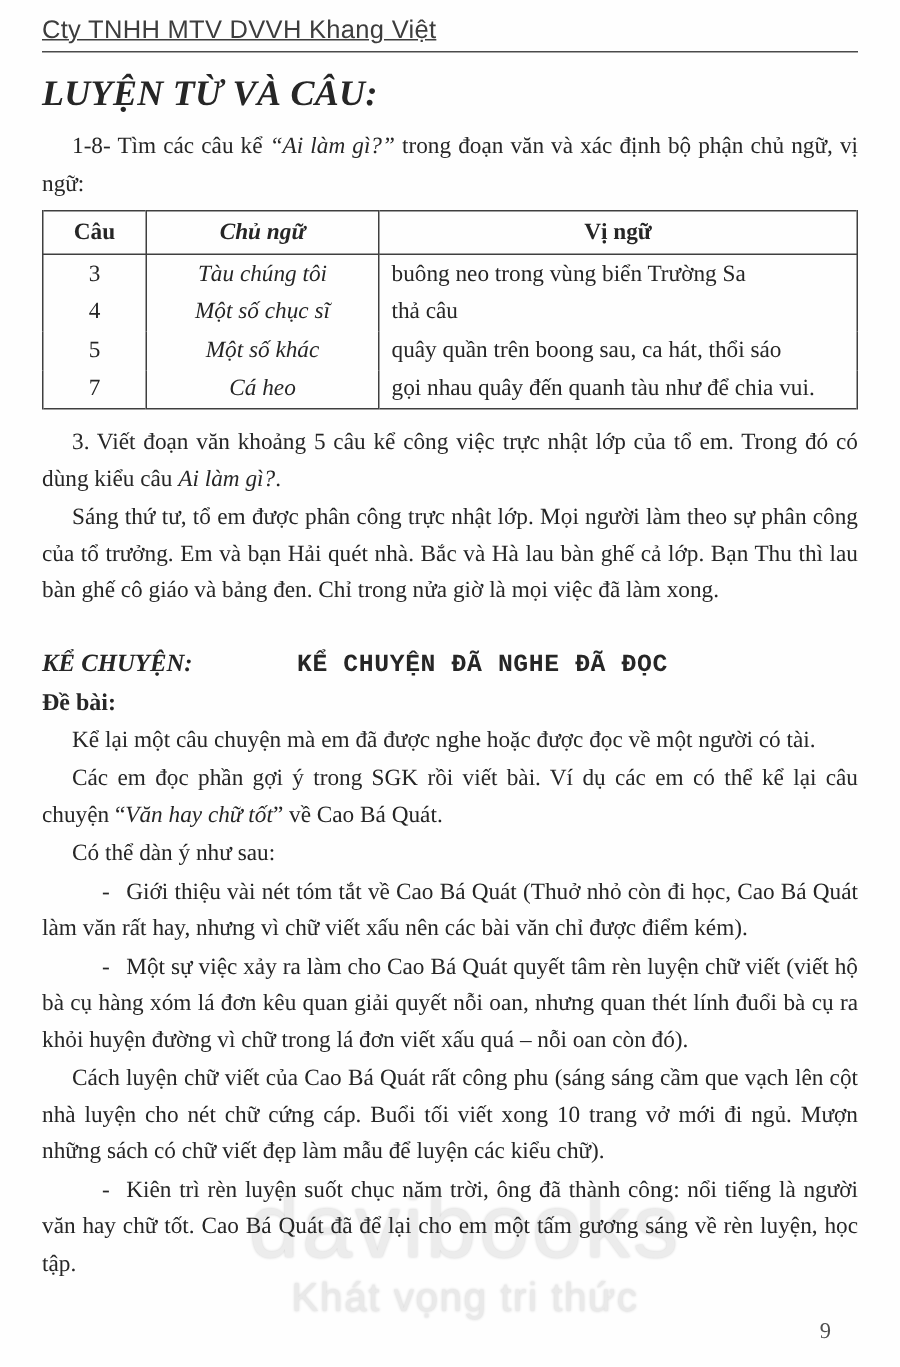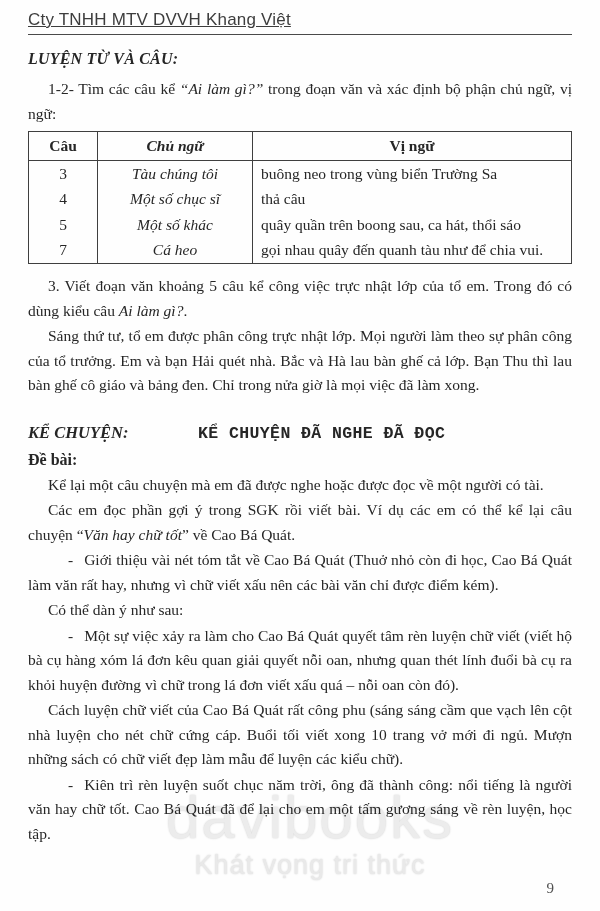--- a/index.html
+++ b/index.html
@@ -19,21 +19,21 @@
     font-family:"Liberation Sans","DejaVu Sans",sans-serif;
     font-size:17px;color:#3d3d3d;
     text-align:left;
     padding:2px 0 4px 0;
     border-bottom:1.5px solid #4a4a4a;
     letter-spacing:.2px;
     text-decoration:underline;
   }
   
   .h-ltvc{
-    font-size:16px;font-weight:bold;font-style:italic;
+    font-size:24px;font-weight:bold;font-style:italic;
     margin:15px 0 9px 0;letter-spacing:.2px;
   }
   p{margin:0;font-size:15.5px;line-height:24.5px;text-align:justify;}
   .ind{text-indent:20px;}
   .it{font-style:italic;}
   
   table.grammar{
     width:100%;
     border-collapse:collapse;
     margin:5px 0 10px 0;
@@ -95,21 +95,21 @@
     <div class="wm-title">davibooks</div>
     <div class="wm-sub">Khát vọng tri thức</div>
   </div>
 
   <div class="content">
 
     <div class="hdr">Cty TNHH MTV DVVH Khang Việt</div>
 
     <div class="h-ltvc">LUYỆN TỪ VÀ CÂU:</div>
 
-    <p class="ind"><span>1-2- Tìm các câu kể </span><span class="it">“Ai làm gì?”</span><span> trong đoạn văn và xác định bộ phận chủ ngữ, vị ngữ:</span></p>
+    <p class="ind"><span>1-8- Tìm các câu kể </span><span class="it">“Ai làm gì?”</span><span> trong đoạn văn và xác định bộ phận chủ ngữ, vị ngữ:</span></p>
 
     <table class="grammar">
       <thead>
         <tr>
           <th class="c-num">Câu</th>
           <th class="c-subj">Chủ ngữ</th>
           <th class="c-pred">Vị ngữ</th>
         </tr>
       </thead>
       <tbody>
@@ -144,23 +144,23 @@
       <span class="kc-label">KỂ CHUYỆN:</span>
       <span class="kc-title">KỂ CHUYỆN ĐÃ NGHE ĐÃ ĐỌC</span>
     </div>
 
     <div class="debai">Đề bài:</div>
 
     <p class="ind para">Kể lại một câu chuyện mà em đã được nghe hoặc được đọc về một người có tài.</p>
 
     <p class="ind para"><span>Các em đọc phần gợi ý trong SGK rồi viết bài. Ví dụ các em có thể kể lại câu chuyện “</span><span class="it">Văn hay chữ tốt</span><span>” về Cao Bá Quát.</span></p>
 
+    <p class="ind para">Có thể dàn ý như sau:</p>
+
     <p class="ind para"><span class="dash">-</span><span>Giới thiệu vài nét tóm tắt về Cao Bá Quát (Thuở nhỏ còn đi học,  Cao Bá Quát làm văn rất hay, nhưng vì chữ viết xấu nên các bài văn chỉ được điểm kém).</span></p>
-
-    <p class="ind para">Có thể dàn ý như sau:</p>
 
     <p class="ind para"><span class="dash">-</span><span>Một sự việc xảy ra làm cho Cao Bá Quát quyết tâm rèn luyện chữ viết (viết hộ bà cụ hàng xóm lá đơn kêu quan giải quyết nỗi oan, nhưng quan thét lính đuổi bà cụ ra khỏi huyện đường vì chữ trong lá đơn viết xấu quá – nỗi oan còn đó).</span></p>
 
     <p class="ind para"><span class="dash"></span><span>Cách luyện chữ viết của Cao Bá Quát rất công phu (sáng sáng cầm que vạch lên cột nhà luyện cho nét chữ cứng cáp. Buổi tối viết xong 10 trang vở mới đi ngủ. Mượn những sách có chữ viết đẹp làm mẫu để luyện các kiểu chữ).</span></p>
 
     <p class="ind para"><span class="dash">-</span><span>Kiên trì rèn luyện suốt chục năm trời, ông đã thành công: nổi tiếng là người văn hay chữ tốt. Cao Bá Quát đã để lại cho em một tấm gương sáng về rèn luyện, học tập.</span></p>
 
   </div>
 
   <div class="pageno">9</div>

